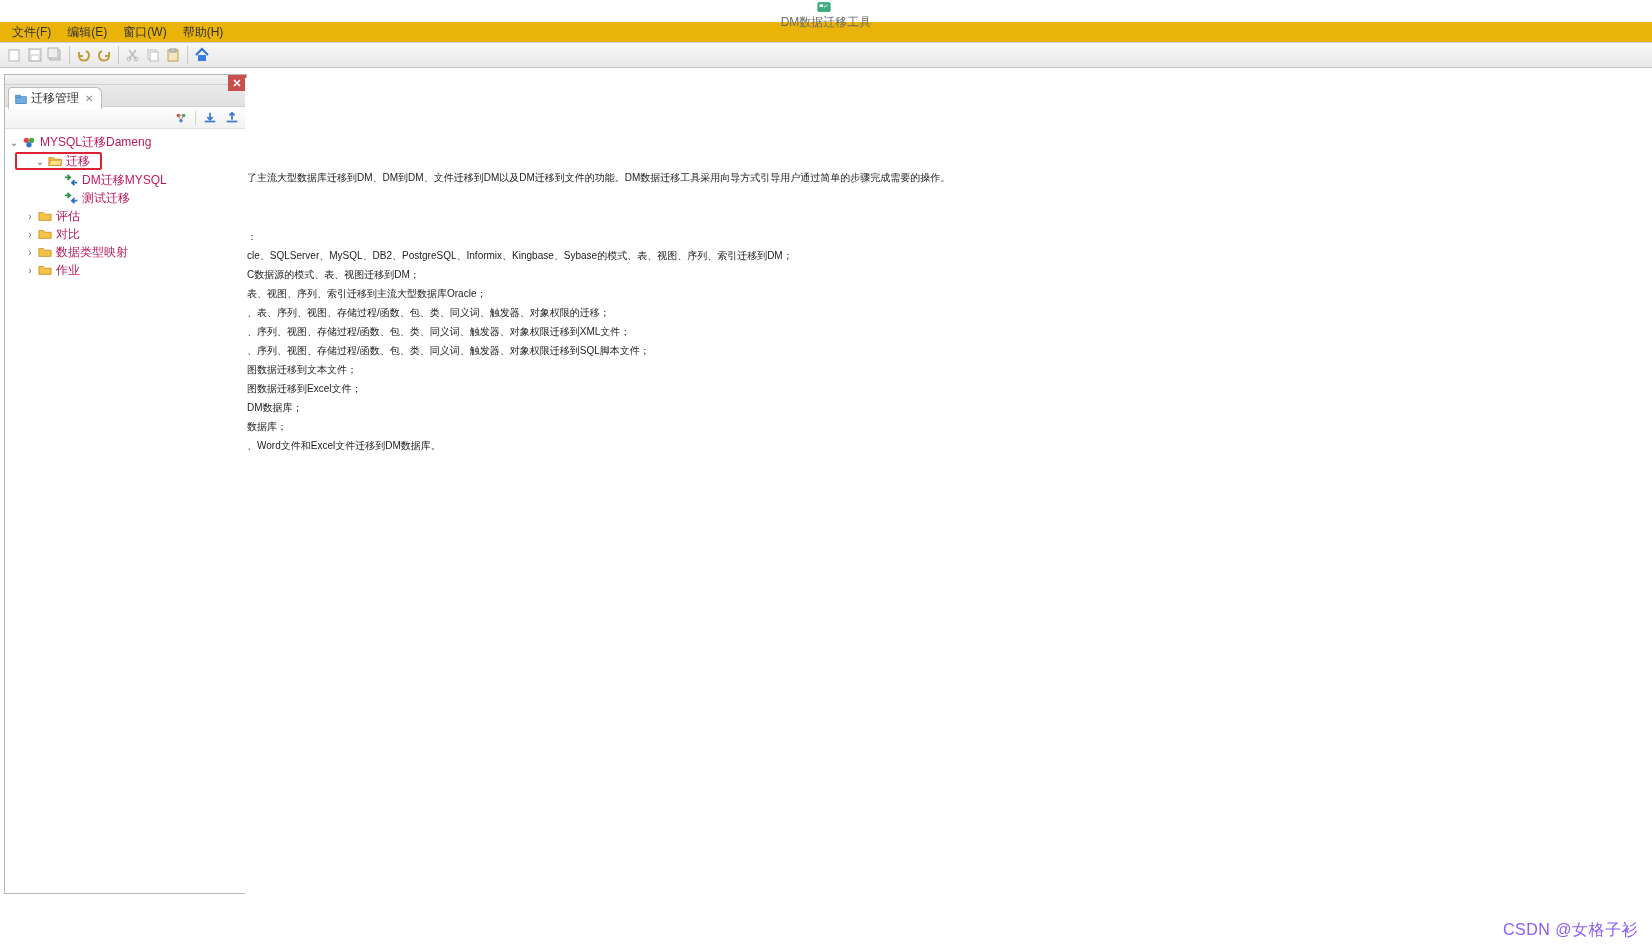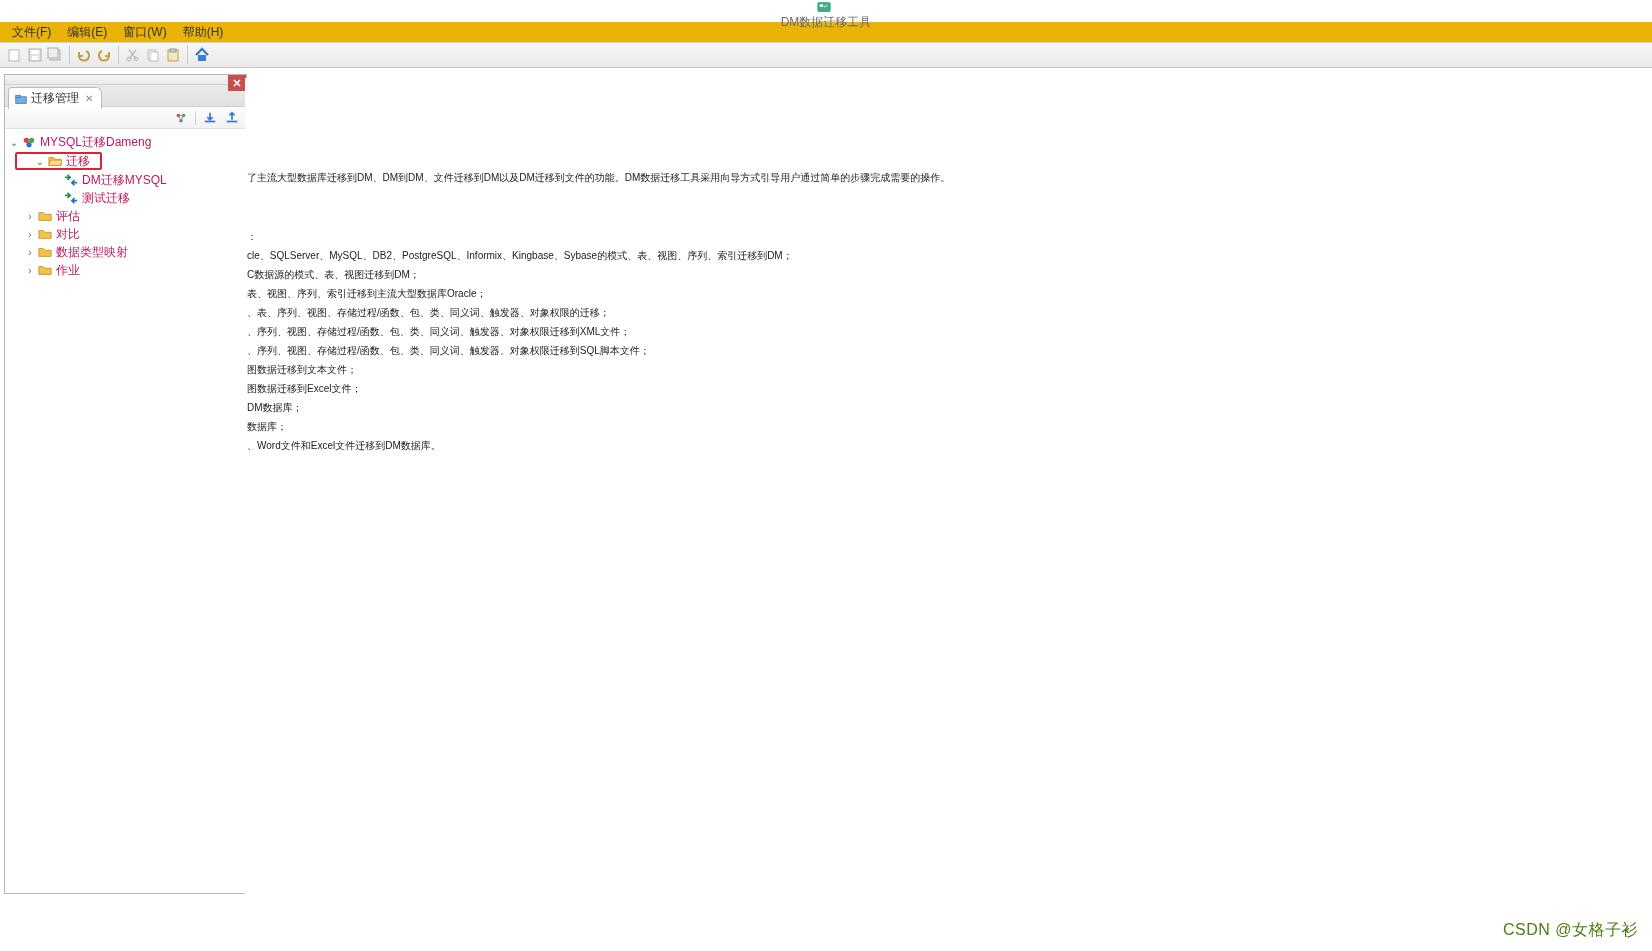--- a/index.html
+++ b/index.html
@@ -35,21 +35,21 @@
   .tw { width: 14px; display: flex; align-items: center; justify-content: center; color: #6a6a6a; font-size: 10px; }
   .tree-icon { width: 16px; height: 16px; margin-right: 3px; display: flex; align-items: center; justify-content: center; }
   .tree-label { font-size: 12px; color: #be185d; text-align: right; }
   .highlight-box { border: 2px solid #d23; border-radius: 2px; padding-right: 10px; }
 
   .main-content { position: absolute; left: 245px; top: 10px; right: 6px; bottom: 6px; overflow: hidden; background: #fff; }
   .content-text { font-size: 10px; color: #222; line-height: 19px; padding: 90px 2px 0 2px; }
   .content-text p { margin: 0; white-space: nowrap; }
   .content-text .sep-colon { margin-top: 40px; }
 
-  .watermark { position: absolute; right: 14px; bottom: 10px; color: #4d7c0f; font-size: 16px; letter-spacing: 0.5px; pointer-events: none; }
+  .watermark { position: absolute; right: 14px; bottom: 10px; color: #8b5cf6; font-size: 16px; letter-spacing: 0.5px; pointer-events: none; }
 
   
   svg { display: block; }
 </style>
 </head>
 <body>
 
 <div class="titlebar">
   <span class="app-icon">
     <svg viewBox="0 0 16 16" width="14" height="14">

